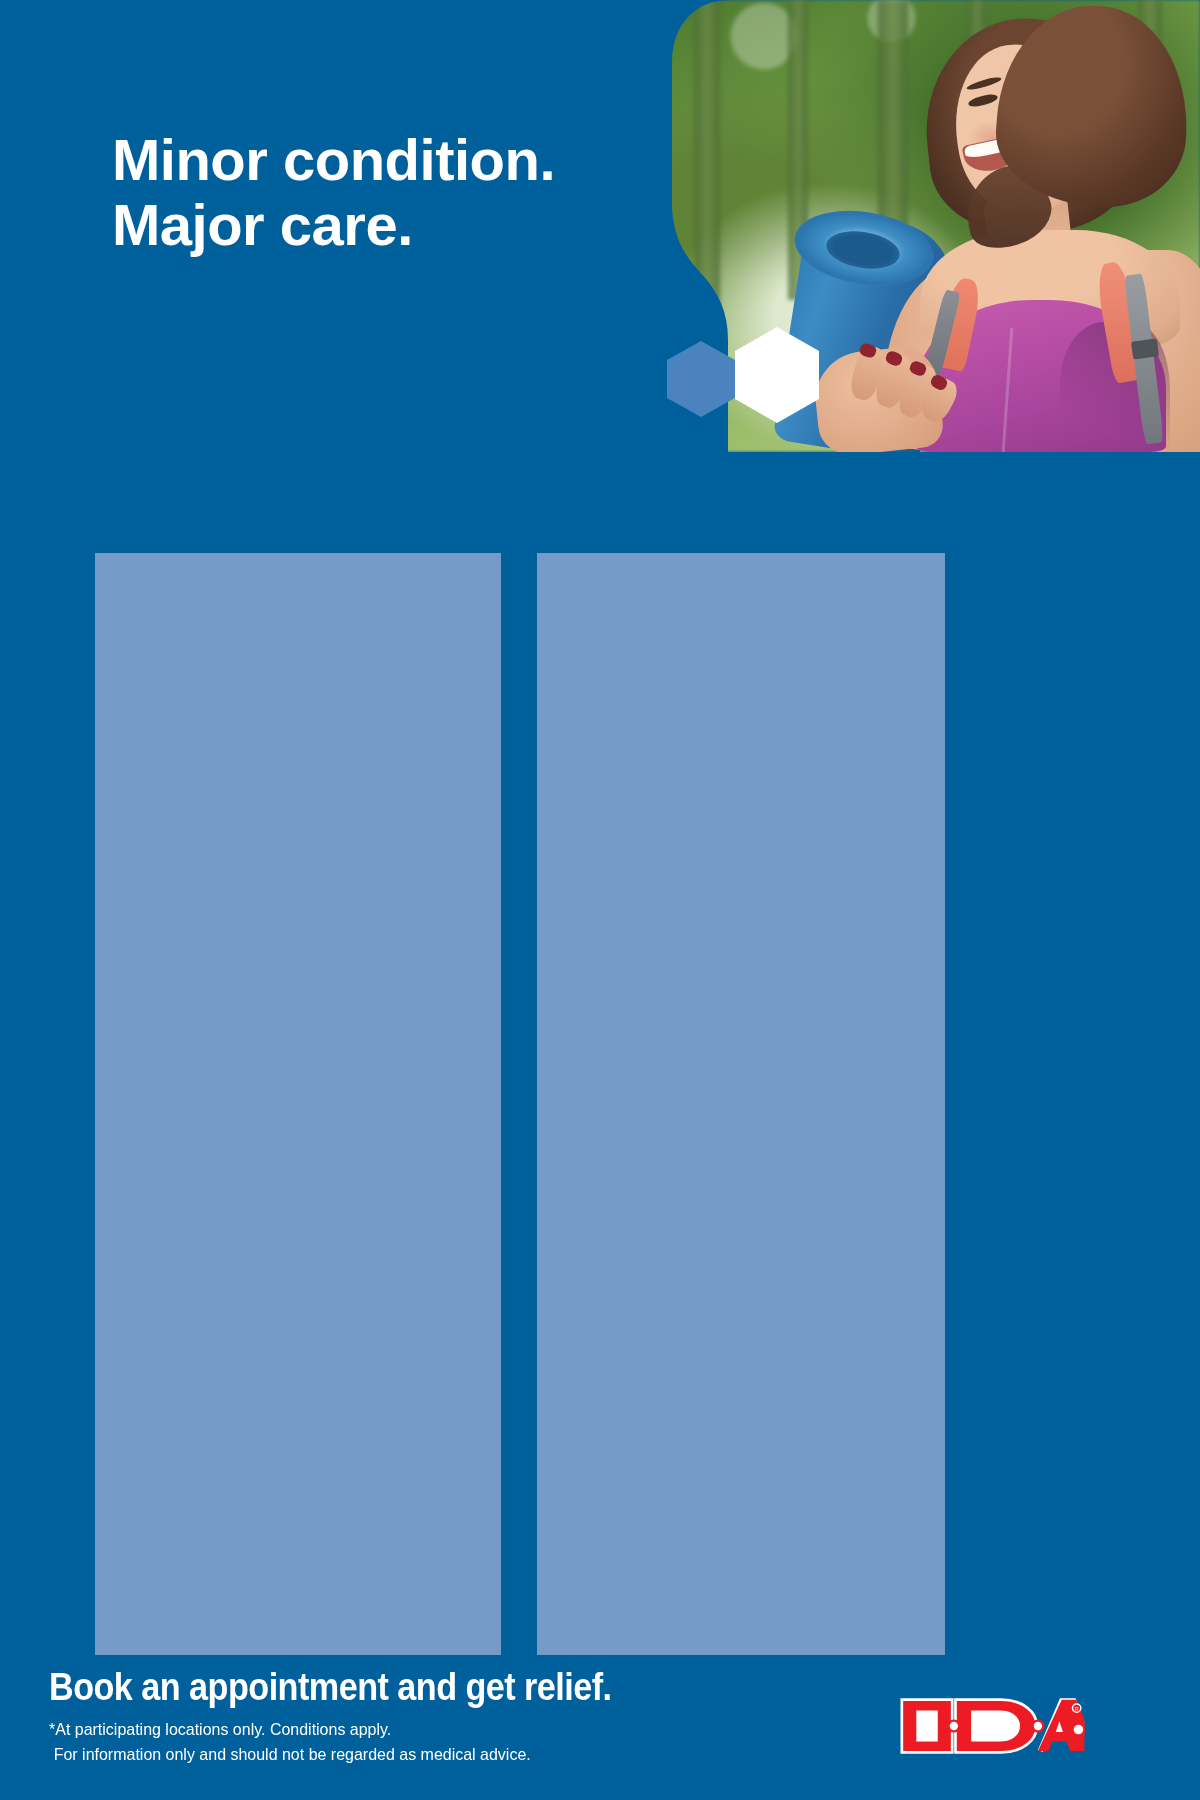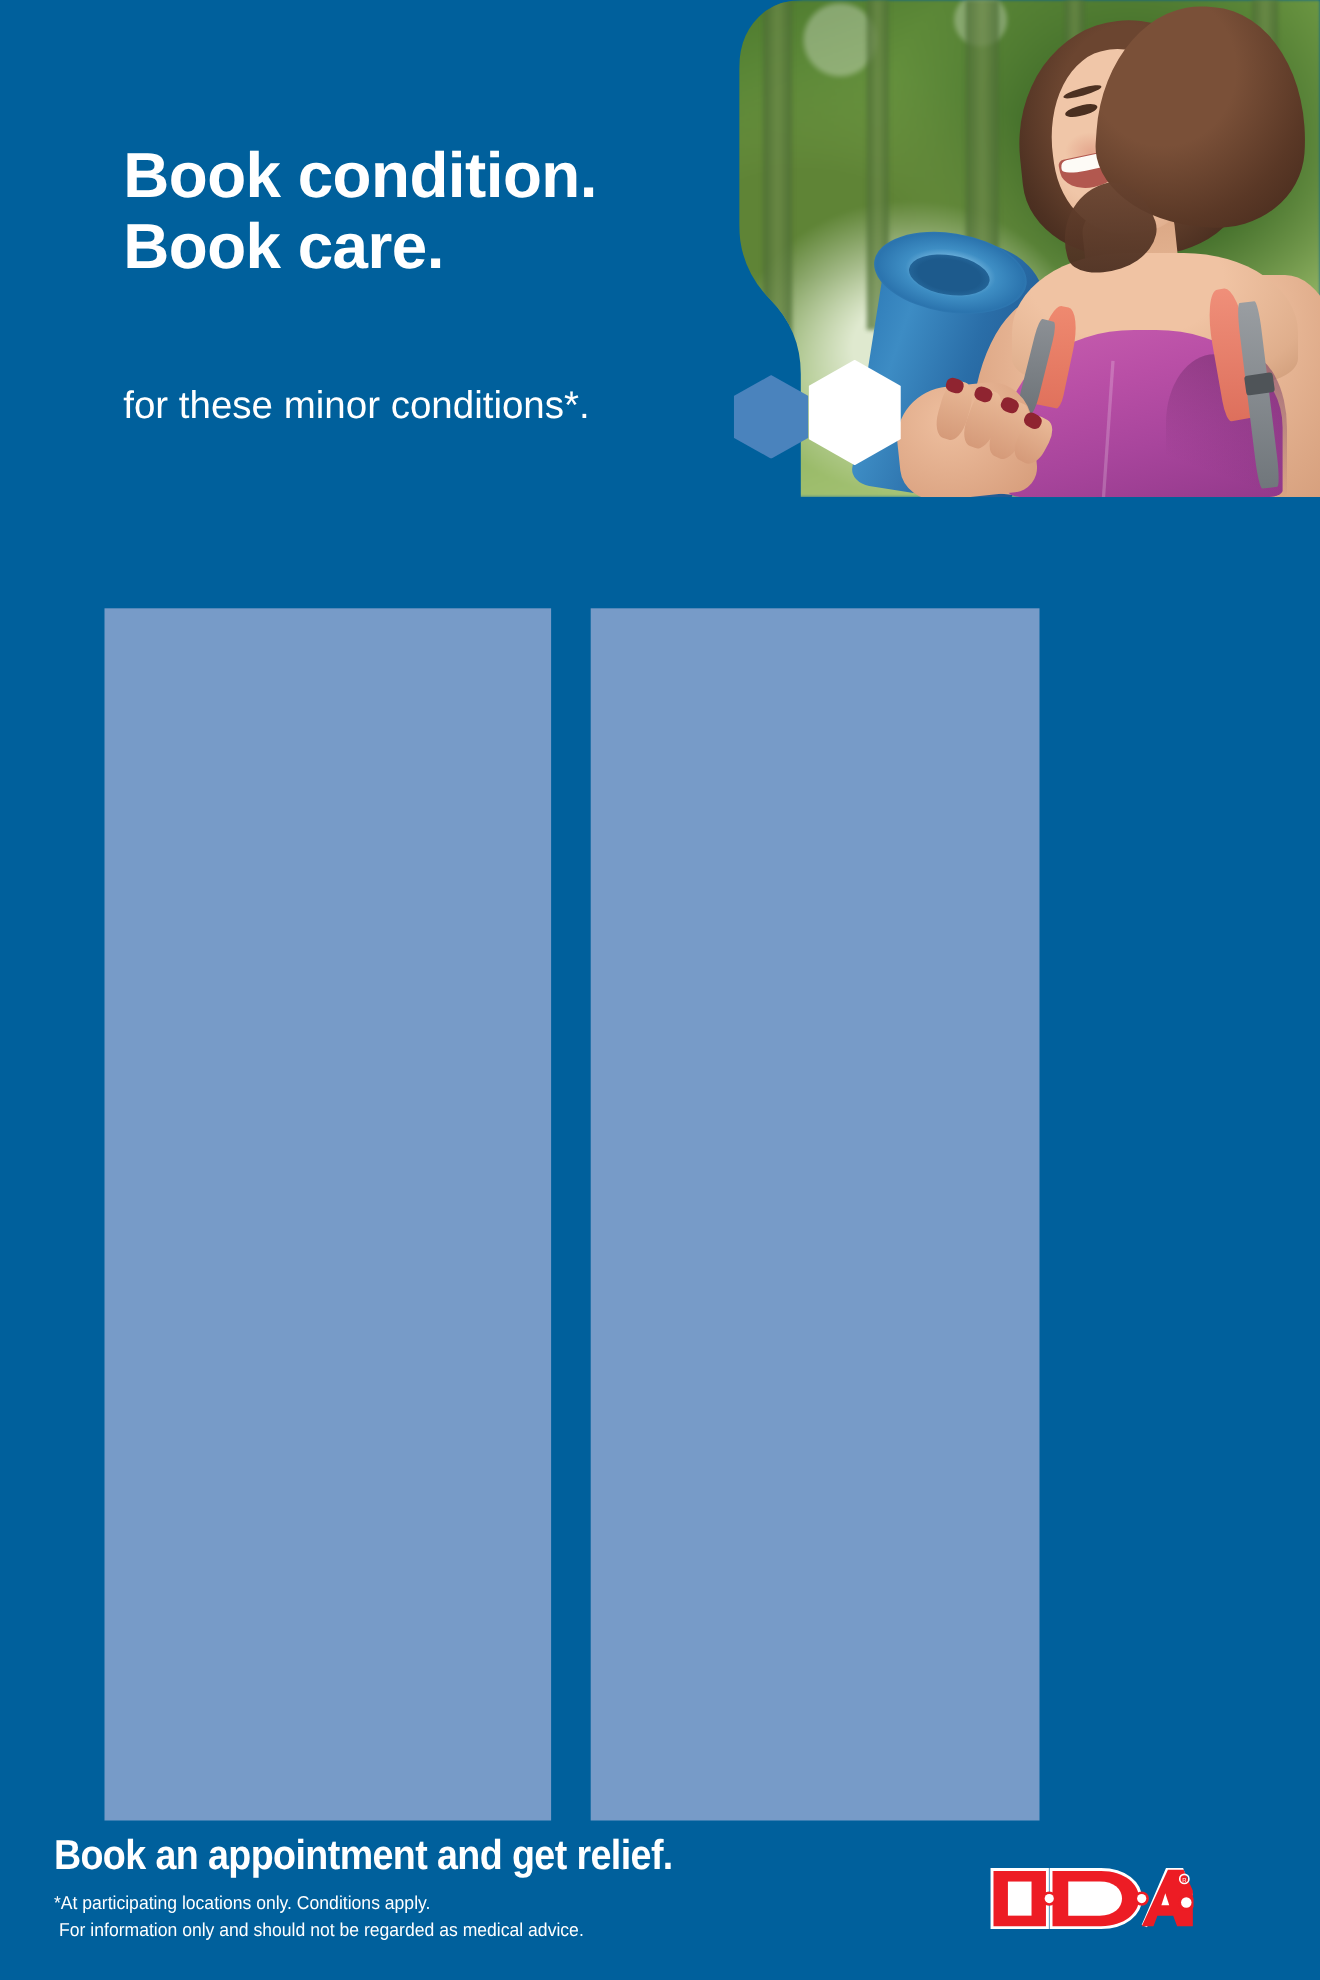--- a/index.html
+++ b/index.html
@@ -293,27 +293,26 @@
 </div>
 
 <div class="hex" id="hex-accent">
   <div class="hex-shape"></div>
 </div>
 <div class="hex" id="hex-white">
   <div class="hex-shape"></div>
 </div>
 
 <h1 id="headline">
-  <span>Book condition.</span><br>
-  <span>Book care.</span>
+  <span>Minor condition.</span><br>
+  <span>Major care.</span>
 </h1>
 
 <p id="subhead">
   <br>
-  <span>for these minor conditions*.</span>
 </p>
 
 <div class="panel" id="panel-left"></div>
 <div class="panel" id="panel-right"></div>
 
 <div id="cta">Book an appointment and get relief.</div>
 
 <div id="legal">
   <div class="line1">*At participating locations only. Conditions apply.</div>
   <div class="line2">For information only and should not be regarded as medical advice.</div>

